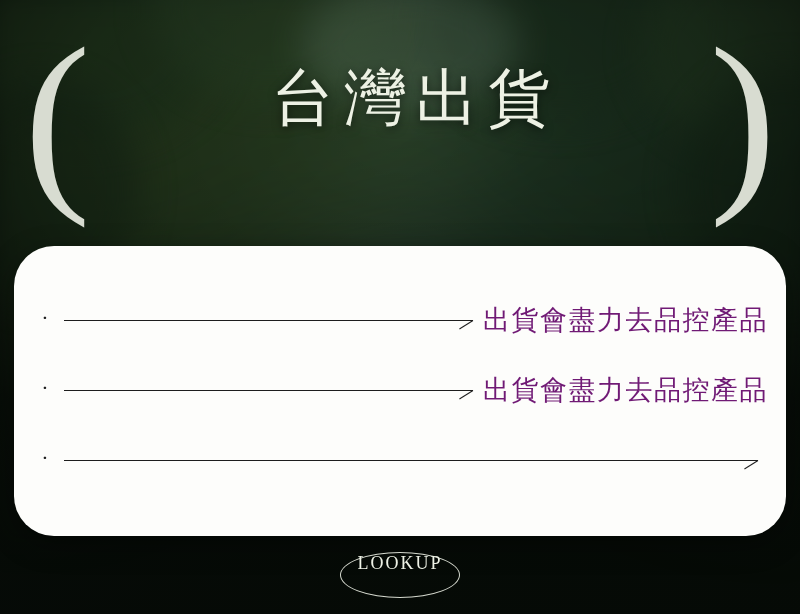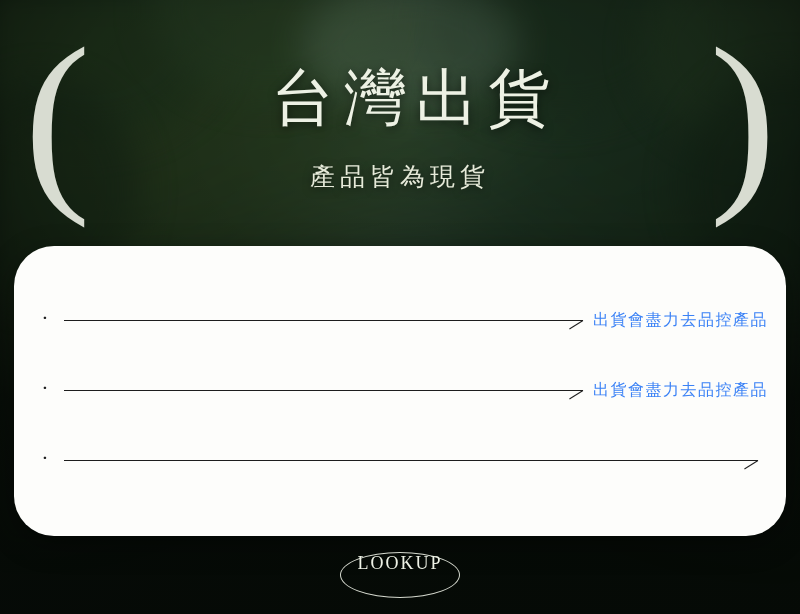--- a/index.html
+++ b/index.html
@@ -164,22 +164,22 @@
     position: absolute;
     right: 0;
     top: 11px;
     width: 16px;
     height: 1px;
     background: #1d1d1d;
     transform-origin: right center;
     transform: rotate(-32deg);
   }
   .right-text {
-    font-size: 16px;
-    color: #3b82f6;
+    font-size: 27px;
+    color: #701a75;
     letter-spacing: 1.5px;
     white-space: nowrap;
   }
 
   
   .logo {
     position: absolute;
     left: 50%;
     transform: translateX(-50%);
     top: 552px;
@@ -211,21 +211,20 @@
     <div class="blob" style="left:-60px; top:80px; width:200px; height:220px; background:rgba(22,40,22,.85);"></div>
     <div class="blob" style="left:680px; top:70px; width:210px; height:230px; background:rgba(20,38,22,.85);"></div>
     <div class="blob" style="left:300px; top:-20px; width:220px; height:130px; background:rgba(120,150,130,.35);"></div>
   </div>
   <div class="vignette"></div>
 
   <div class="header">
     <div class="paren left">(</div>
     <div class="paren right">)</div>
     <div class="title">台灣出貨</div>
-    <div class="subtitle">產品皆為現貨</div>
   </div>
 
   <div class="card">
     <div class="rows">
 
       <div class="row">
         <span class="bullet">·</span>
         <span class="arrow"></span>
         <span class="right-text">出貨會盡力去品控產品</span>
       </div>

